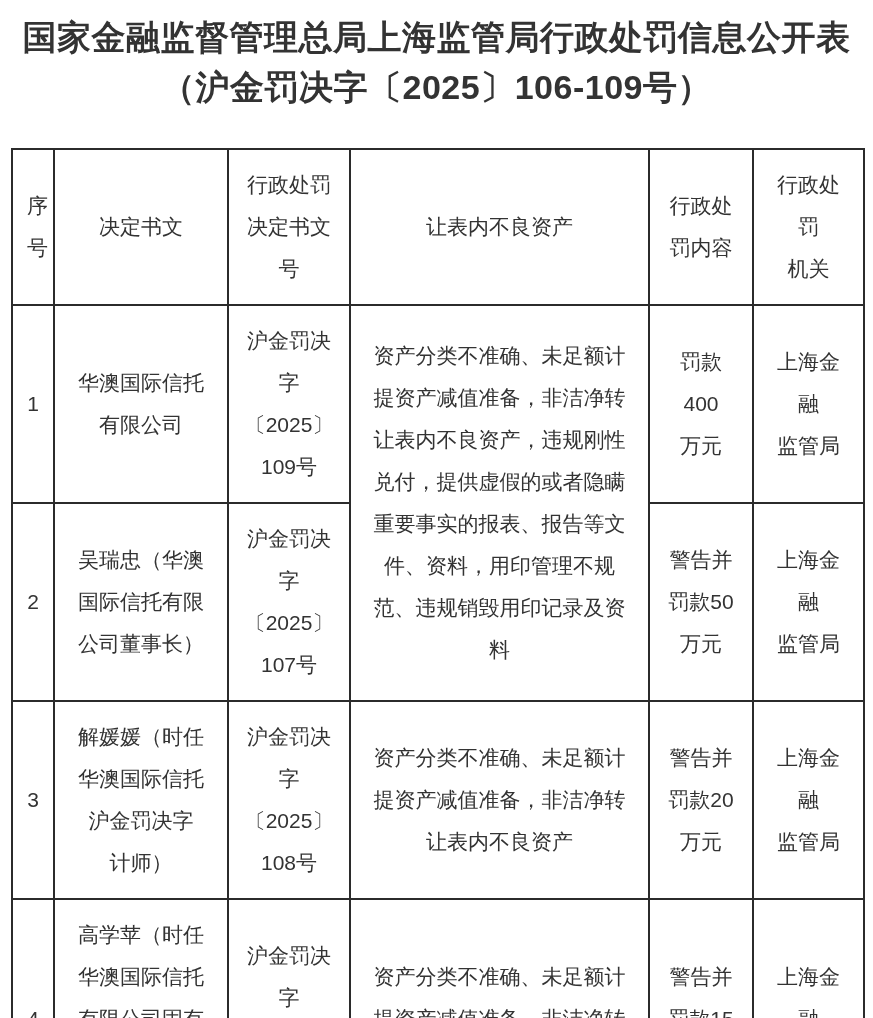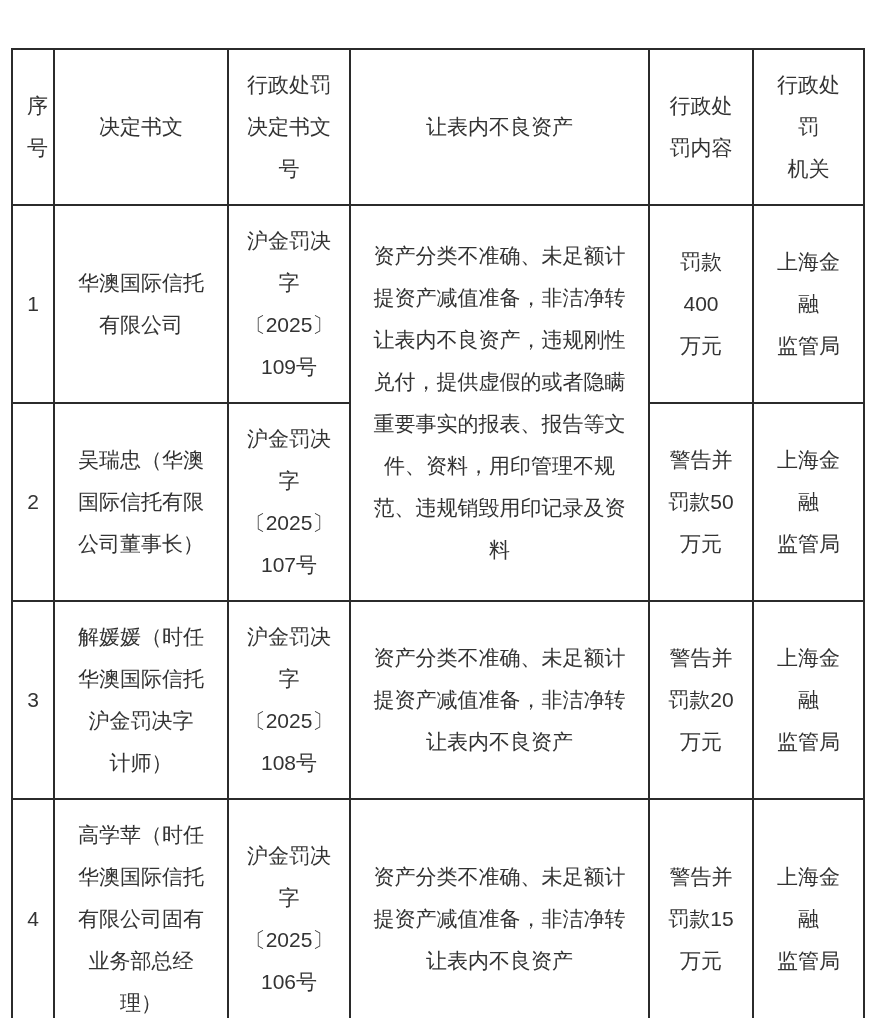--- a/index.html
+++ b/index.html
@@ -42,20 +42,22 @@
   tr.r2   { height: 170px; }
   tr.r3   { height: 175px; }
   tr.r4   { height: 210px; }
 </style>
 </head>
 <body>
 
 <div class="page">
 
   <div class="title">
+    <div>国家金融监督管理总局上海监管局行政处罚信息公开表</div>
+    <div>（沪金罚决字〔2025〕106-109号）</div>
   </div>
 
   <table class="penalty-table">
     <colgroup>
       <col style="width:42px">
       <col style="width:174px">
       <col style="width:122px">
       <col style="width:299px">
       <col style="width:104px">
       <col style="width:111px">

